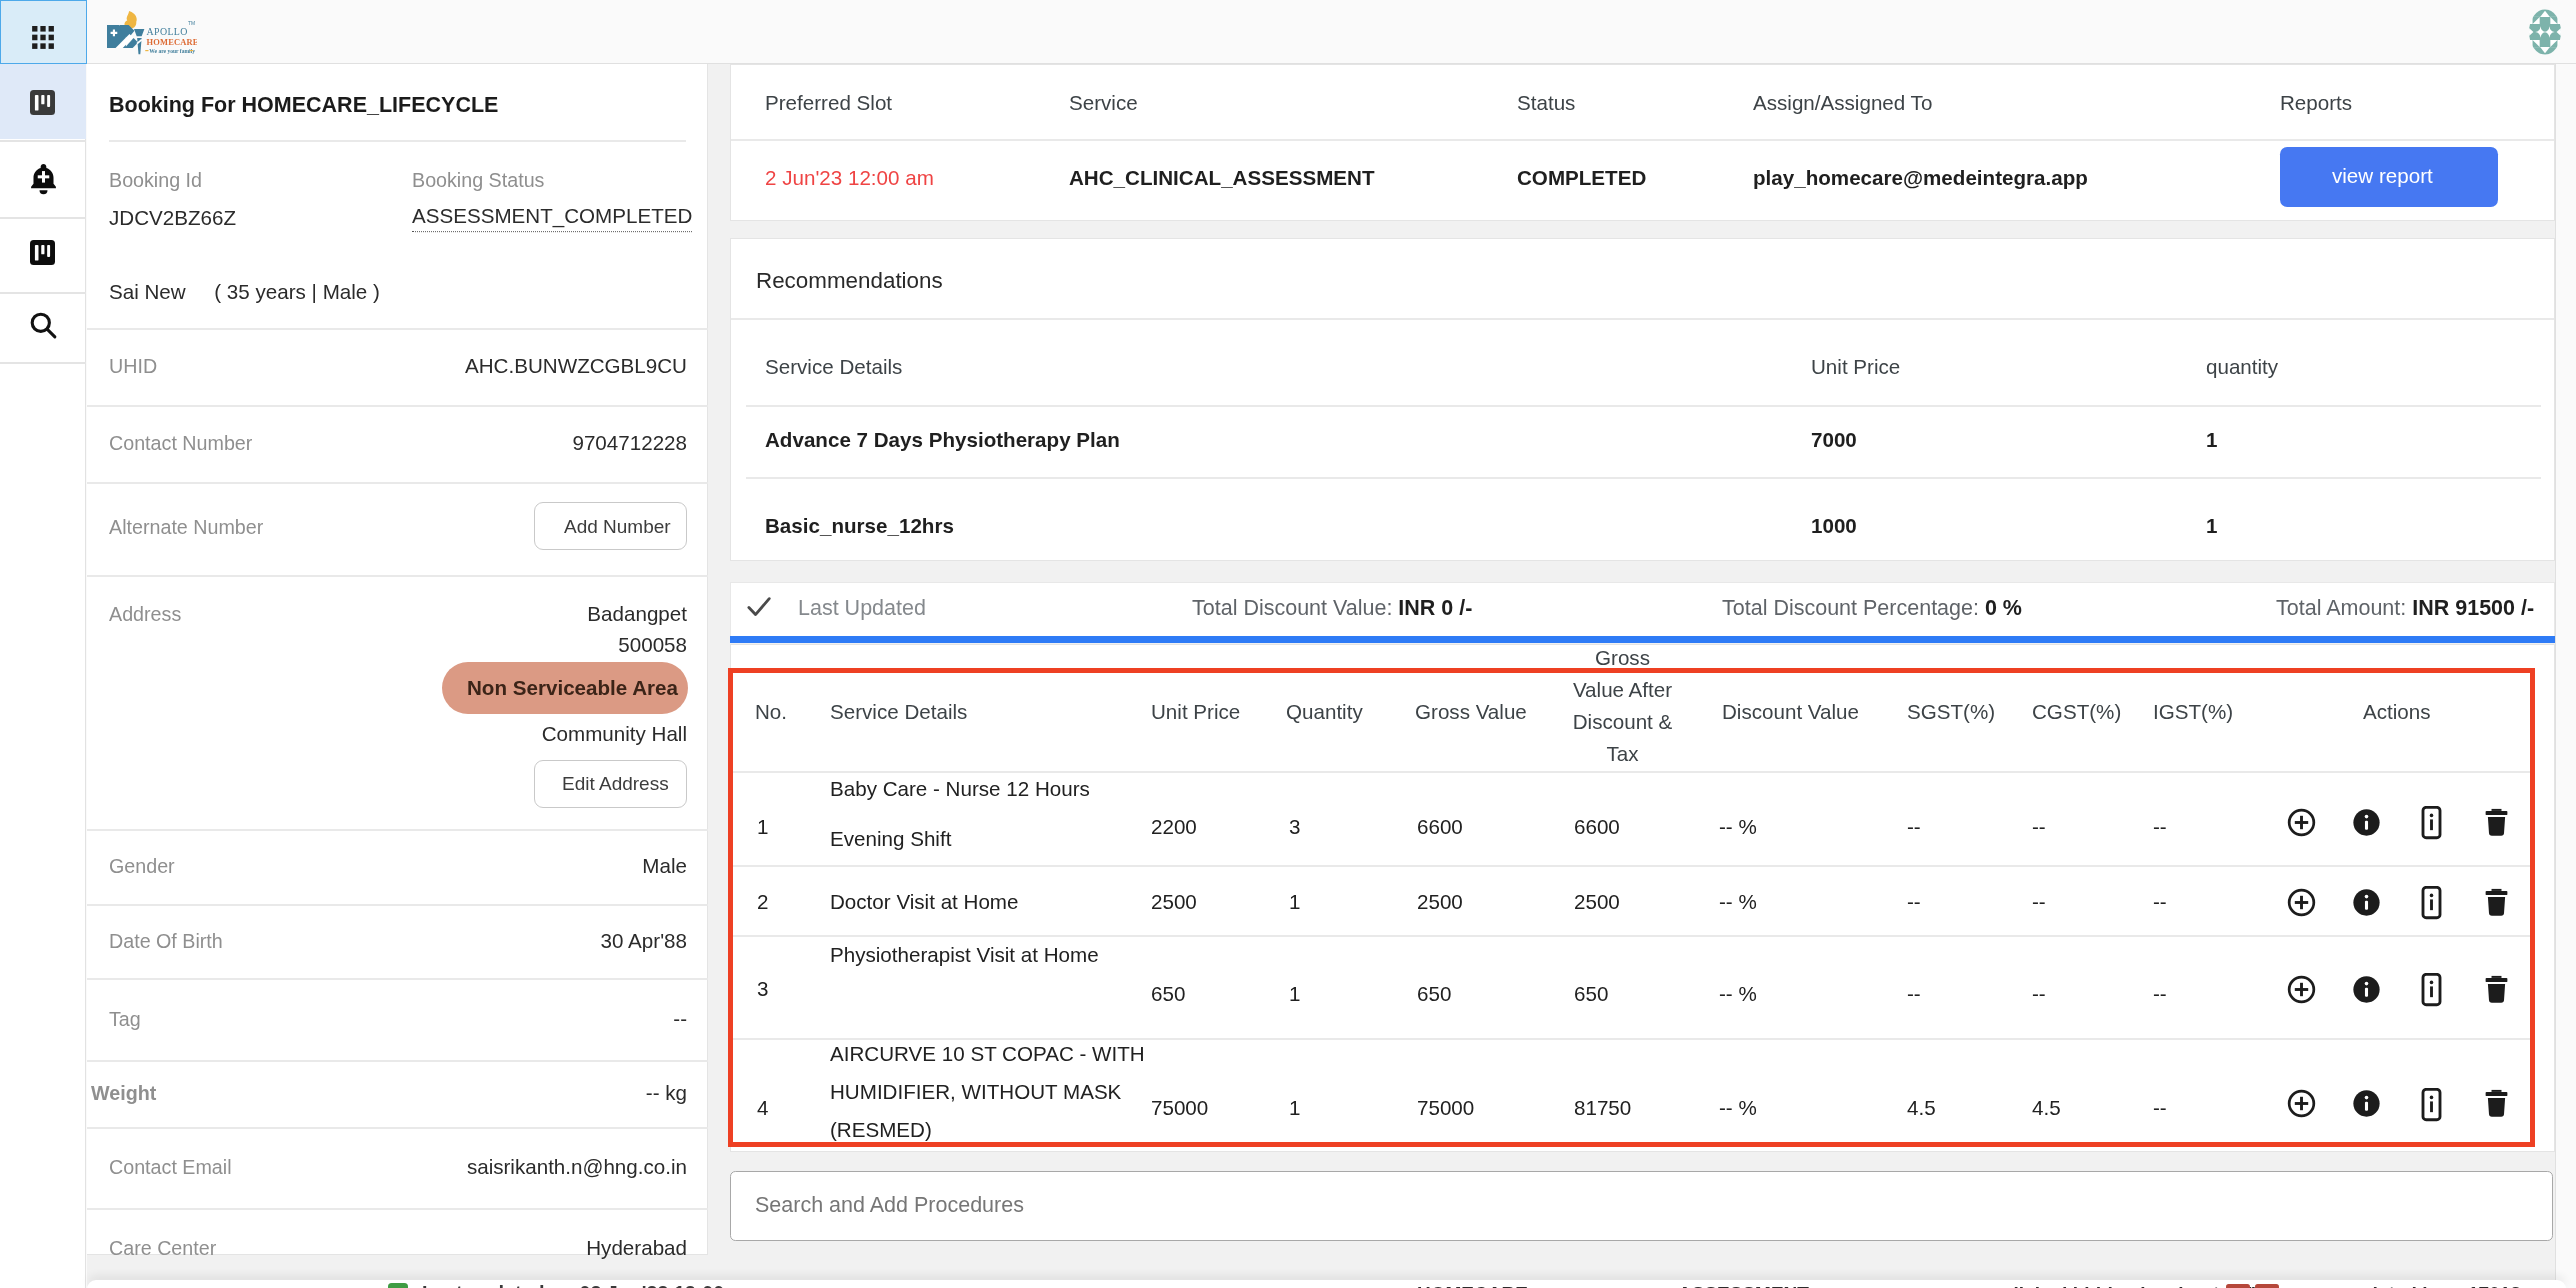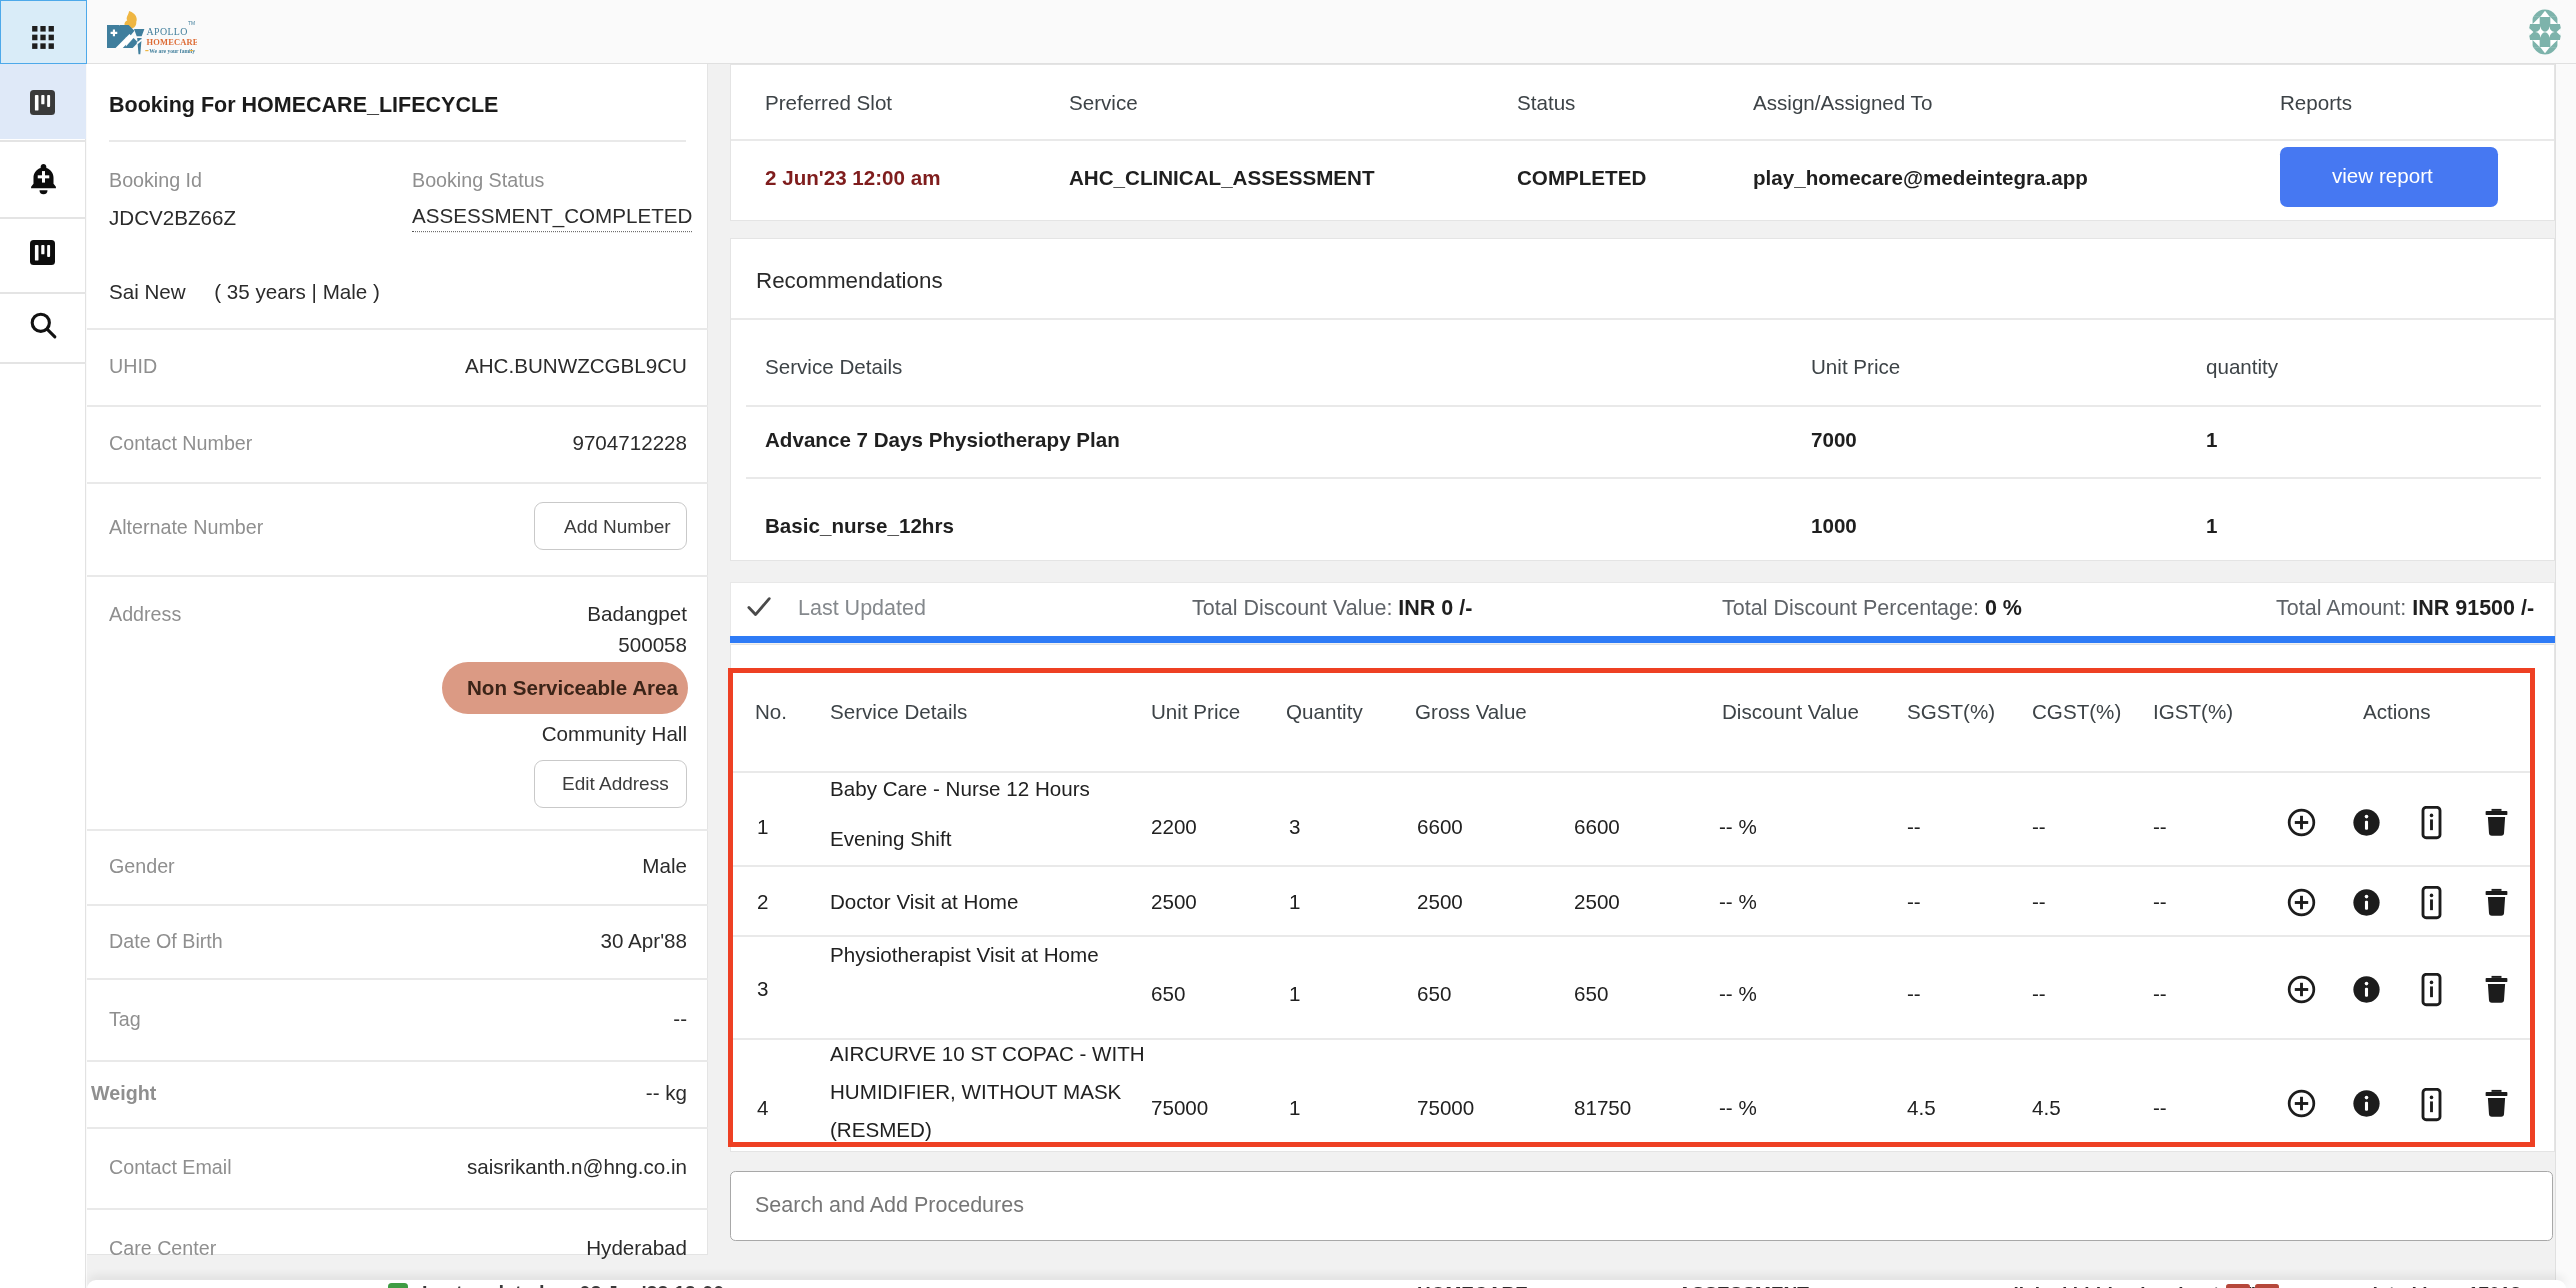--- a/index.html
+++ b/index.html
@@ -183,21 +183,21 @@
   <div class="t" style="left:109px; top:1248px; font-size:19.7px; color:#8f8f8f;">Care Center</div>
   <div class="t" style="right:1889px; top:1248px; font-size:20.6px; color:#2b2b2b;">Hyderabad</div>
 
   <div class="card" style="left:730px; top:64px; width:1825px; height:157px;"></div>
   <div class="t" style="left:765px; top:103px; font-size:20.6px; color:#3d4347;">Preferred Slot</div>
   <div class="t" style="left:1069px; top:103px; font-size:20.6px; color:#3d4347;">Service</div>
   <div class="t" style="left:1517px; top:103px; font-size:20.6px; color:#3d4347;">Status</div>
   <div class="t" style="left:1753px; top:103px; font-size:20.6px; color:#3d4347;">Assign/Assigned To</div>
   <div class="t" style="left:2280px; top:103px; font-size:20.6px; color:#3d4347;">Reports</div>
   <div class="hdiv" style="left:731px; top:139px; width:1823px;"></div>
-  <div class="t" style="left:765px; top:178px; font-size:20.6px; font-weight:700; color:#7f1d1d;">2 Jun'23 12:00 am</div>
+  <div class="t" style="left:765px; top:178px; font-size:20.6px; font-weight:400; color:#ef4444;">2 Jun'23 12:00 am</div>
   <div class="t" style="left:1069px; top:178px; font-size:20.6px; font-weight:600; color:#1f1f1f;">AHC_CLINICAL_ASSESSMENT</div>
   <div class="t" style="left:1517px; top:178px; font-size:20.6px; font-weight:600; color:#1f1f1f;">COMPLETED</div>
   <div class="t" style="left:1753px; top:178px; font-size:20.6px; font-weight:600; color:#1f1f1f;">play_homecare@medeintegra.app</div>
   <div class="abs" style="left:2280px; top:147px; width:218px; height:60px; background:#4678f2; border-radius:7.2px;"></div>
   <div class="t" style="left:2332px; top:176px; font-size:20.6px; color:#fff;">view report</div>
 
   <div class="card" style="left:730px; top:238px; width:1825px; height:323px;"></div>
   <div class="t" style="left:756px; top:281px; font-size:22.4px; color:#2a2a2a;">Recommendations</div>
   <div class="hdiv" style="left:731px; top:318px; width:1823px;"></div>
   <div class="t" style="left:765px; top:367px; font-size:20.6px; color:#3d4347;">Service Details</div>
@@ -222,20 +222,21 @@
   <div class="t" style="left:2276px; top:608px; font-size:21.5px; color:#5f6368;">Total Amount: <span style="color:#1f1f1f; font-weight:600;">INR 91500 /-</span></div>
   <div class="abs" style="left:730px; top:636px; width:1825px; height:7.2px; background:#2e7bf6;"></div>
 
   <div class="abs" style="left:730px; top:644px; width:1825px; height:508px; background:#fff; border:0.9px solid #e4e4e4;"></div>
 
   <div class="t" style="left:755px; top:712px; font-size:20.6px; color:#3d4347;">No.</div>
   <div class="t" style="left:830px; top:712px; font-size:20.6px; color:#3d4347;">Service Details</div>
   <div class="t" style="left:1151px; top:712px; font-size:20.6px; color:#3d4347;">Unit Price</div>
   <div class="t" style="left:1286px; top:712px; font-size:20.6px; color:#3d4347;">Quantity</div>
   <div class="t" style="left:1415px; top:712px; font-size:20.6px; color:#3d4347;text-align:right;">Gross Value</div>
+  <div class="abs" style="left:1533px; top:642px; width:179px; text-align:center; font-size:20.6px; color:#3d4347; line-height:32px;">Gross<br>Value After<br>Discount &amp;<br>Tax</div>
   <div class="t" style="left:1722px; top:712px; font-size:20.6px; color:#3d4347;">Discount Value</div>
   <div class="t" style="left:1907px; top:712px; font-size:20.6px; color:#3d4347;">SGST(%)</div>
   <div class="t" style="left:2032px; top:712px; font-size:20.6px; color:#3d4347;">CGST(%)</div>
   <div class="t" style="left:2153px; top:712px; font-size:20.6px; color:#3d4347;">IGST(%)</div>
   <div class="t" style="left:2363px; top:712px; font-size:20.6px; color:#3d4347;">Actions</div>
 
   <div class="hdiv" style="left:733px; top:771px; width:1802px;"></div>
   <div class="hdiv" style="left:733px; top:865px; width:1802px;"></div>
   <div class="hdiv" style="left:733px; top:935px; width:1802px;"></div>
   <div class="hdiv" style="left:733px; top:1038px; width:1802px;"></div>

